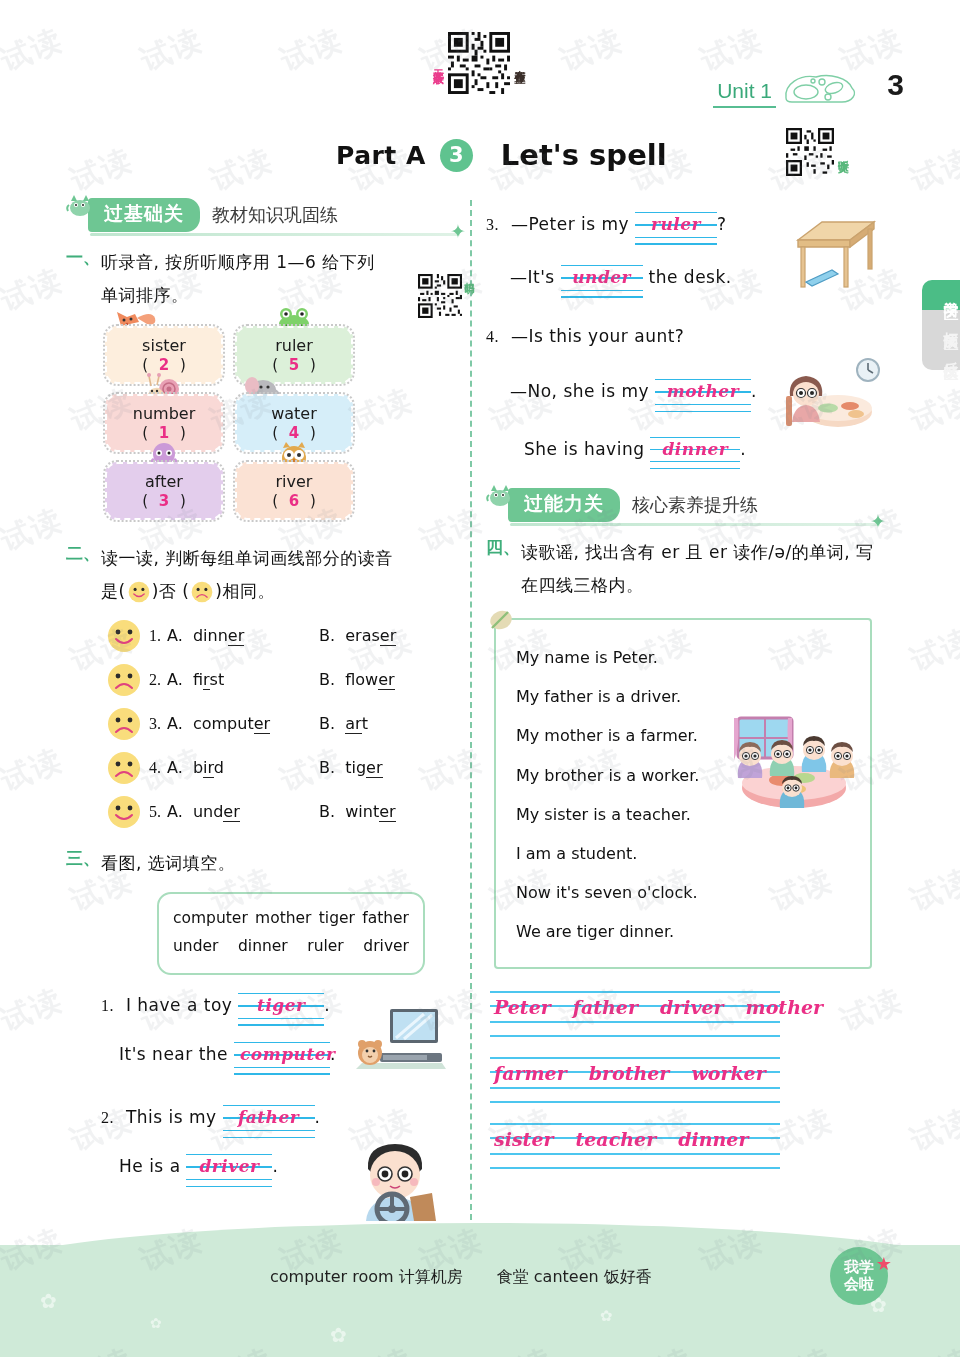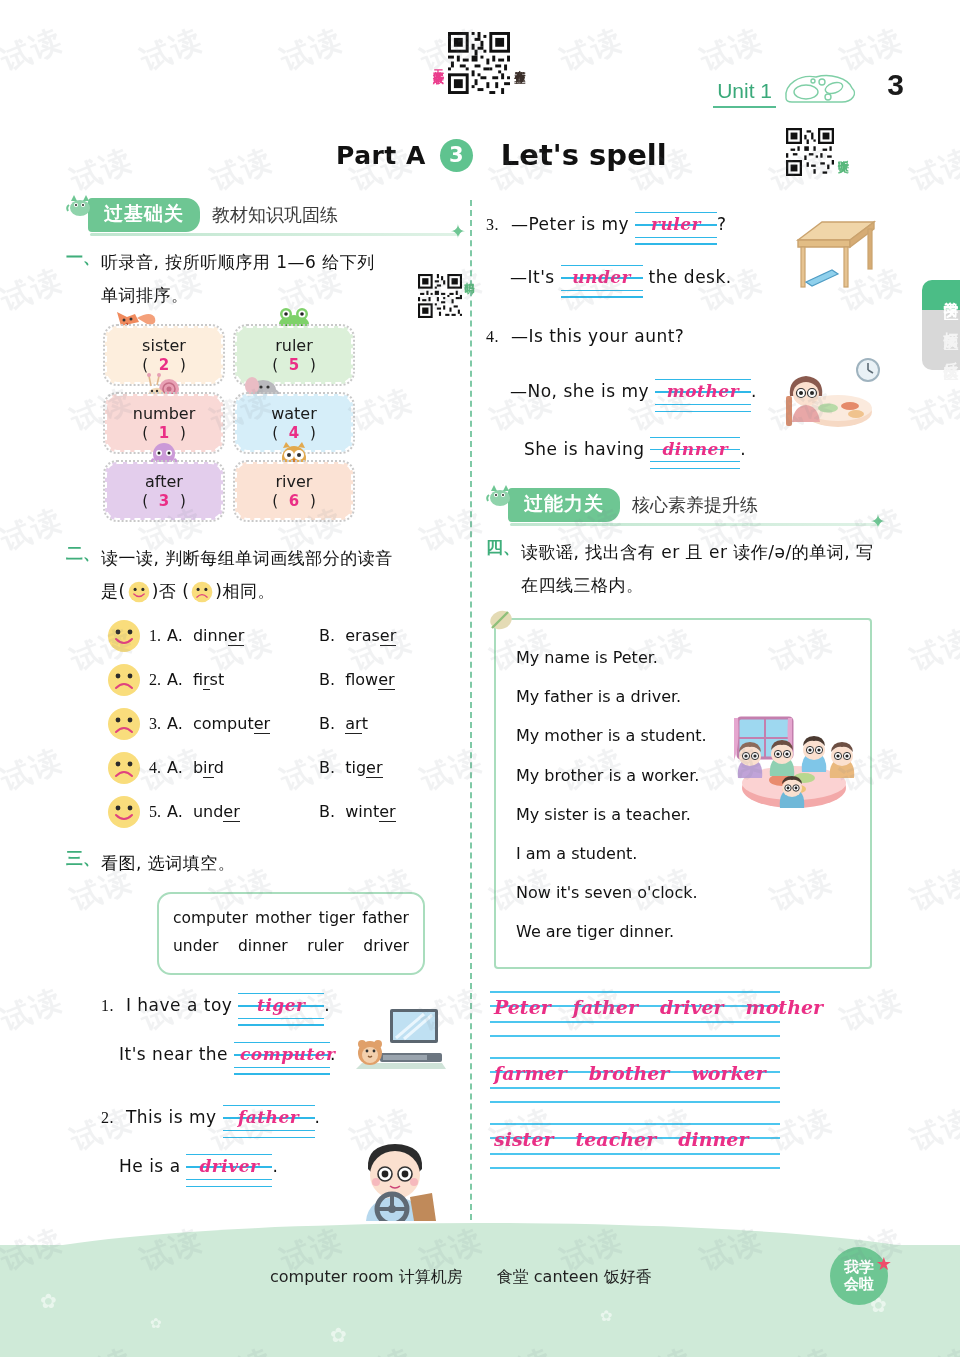--- a/index.html
+++ b/index.html
@@ -875,21 +875,21 @@
       </div>
     </div>
 
     <div class="poem-box">
       <svg class="poem-clip" viewBox="0 0 26 24">
         <ellipse cx="13" cy="12" rx="11" ry="9" fill="#e4dbb5" transform="rotate(-22 13 12)"></ellipse>
         <path d="M4 20 L20 4" stroke="#8fbf7a" stroke-width="2.4"></path>
       </svg>
       <div>My name is Peter.</div>
       <div>My father is a driver.</div>
-      <div>My mother is a student.</div>
+      <div>My mother is a farmer.</div>
       <div>My brother is a worker.</div>
       <div>My sister is a teacher.</div>
       <div>I am a student.</div>
       <div>Now it's seven o'clock.</div>
       <div>We are tiger dinner.</div>
 
       <svg class="family-pic" viewBox="0 0 124 96">
         <rect x="6" y="2" width="54" height="40" rx="3" fill="#9ed8f0" stroke="#c47fae" stroke-width="3"></rect>
         <path d="M33 2 L33 42 M6 22 L60 22" stroke="#c47fae" stroke-width="2"></path>
         <path d="M2 2 L2 44 Q8 30 6 2Z" fill="#e5a6cf"></path>

